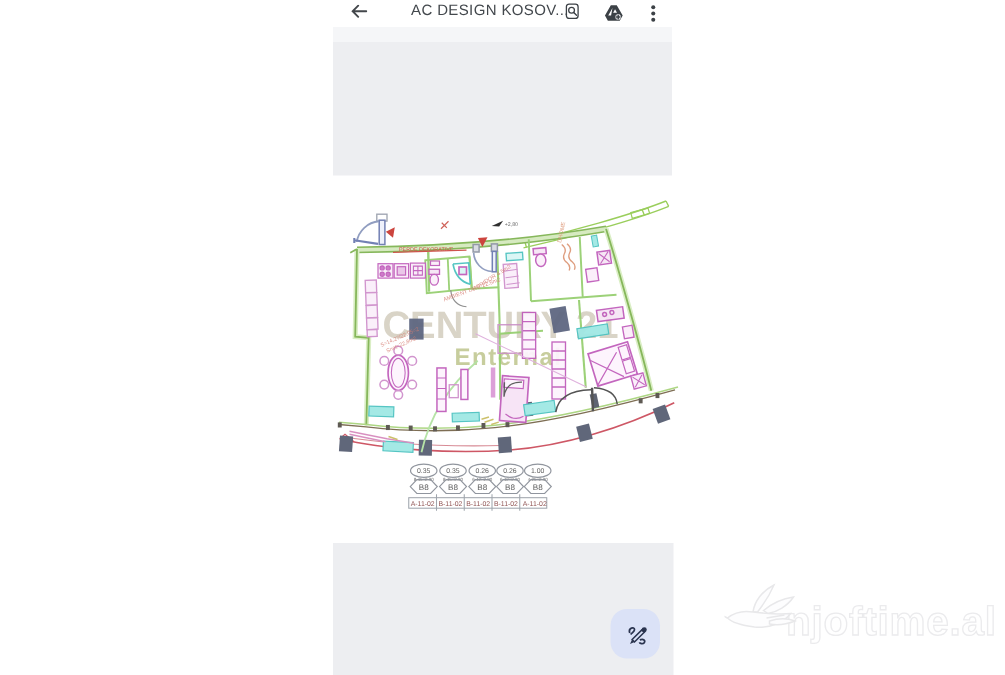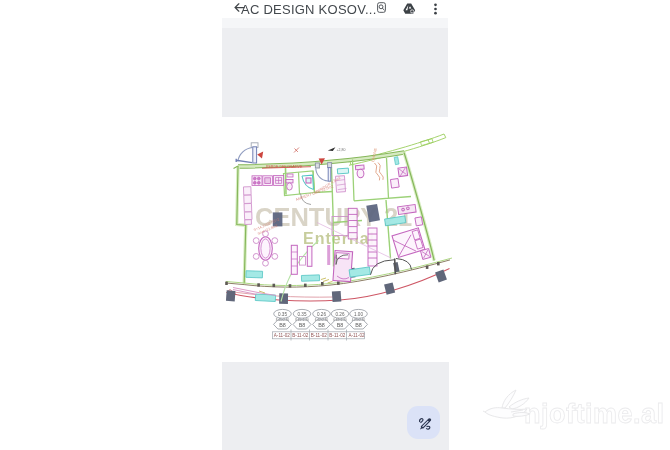--- a/index.html
+++ b/index.html
@@ -12,21 +12,21 @@
 
 <div class="abs" style="left:222px;top:18px;width:226px;height:99px;background:#edeef1;"></div>
 <div class="abs" style="left:222px;top:18px;width:226px;height:10px;background:#f5f6f8;"></div>
 
 <div class="abs" style="left:222px;top:362px;width:227px;height:88px;background:#edeef1;"></div>
 
 <svg class="abs" style="left:233.5px;top:3.2px;filter:blur(0.2px);" width="11" height="9" viewBox="0 0 11 9">
   <path d="M4.8 0.8 L1.1 4.5 L4.8 8.2 M1.4 4.5 L10.2 4.5" stroke="#43474b" stroke-width="1.25" fill="none" stroke-linecap="round"></path>
 </svg>
 
-<div class="abs" style="left:241px;top:2px;font-size:13px;color:#43484d;letter-spacing:0.25px;">AC DESIGN KOSOV...</div>
+<div class="abs" style="left:274px;top:2px;font-size:10px;color:#43484d;letter-spacing:0.25px;">AC DESIGN KOSOV...</div>
 
 <svg class="abs" style="left:375.5px;top:2px;filter:blur(0.2px);" width="11" height="11" viewBox="0 0 24 24">
   <rect x="3.5" y="1.5" width="17" height="21" rx="4" fill="none" stroke="#3c4146" stroke-width="1.9"></rect>
   <circle cx="11" cy="10.5" r="4.2" fill="none" stroke="#3c4146" stroke-width="1.9"></circle>
   <path d="M14.2 13.7 L18.2 17.7" stroke="#3c4146" stroke-width="2" stroke-linecap="round"></path>
 </svg>
 
 <svg class="abs" style="left:403px;top:2.5px;filter:blur(0.2px);" width="12.5" height="11.5" viewBox="0 0 24 22">
   <path d="M8.1 0.8 L15.7 0.8 L23.3 14 L19.5 20.6 L4.3 20.6 L0.6 14 Z M10.2 4.4 L4.8 13.9 L8.4 13.9 Z M13.5 6 L11 10.4 L16 10.4 Z" fill="#3c4146" fill-rule="evenodd"></path>
   <path d="M17.5 12.5 v7 M14 16 h7" stroke="#fbfbfd" stroke-width="4"></path>

